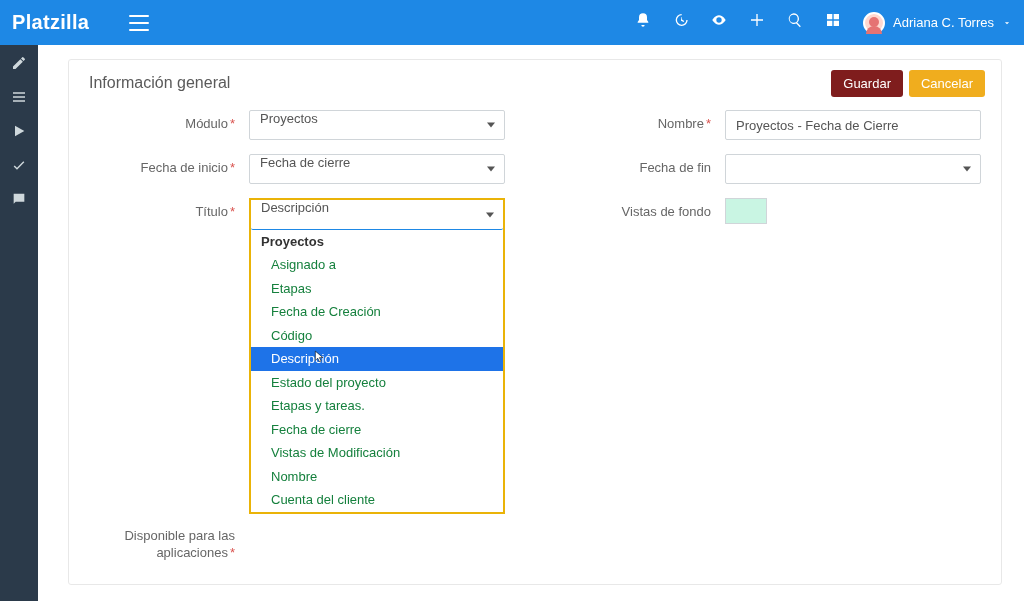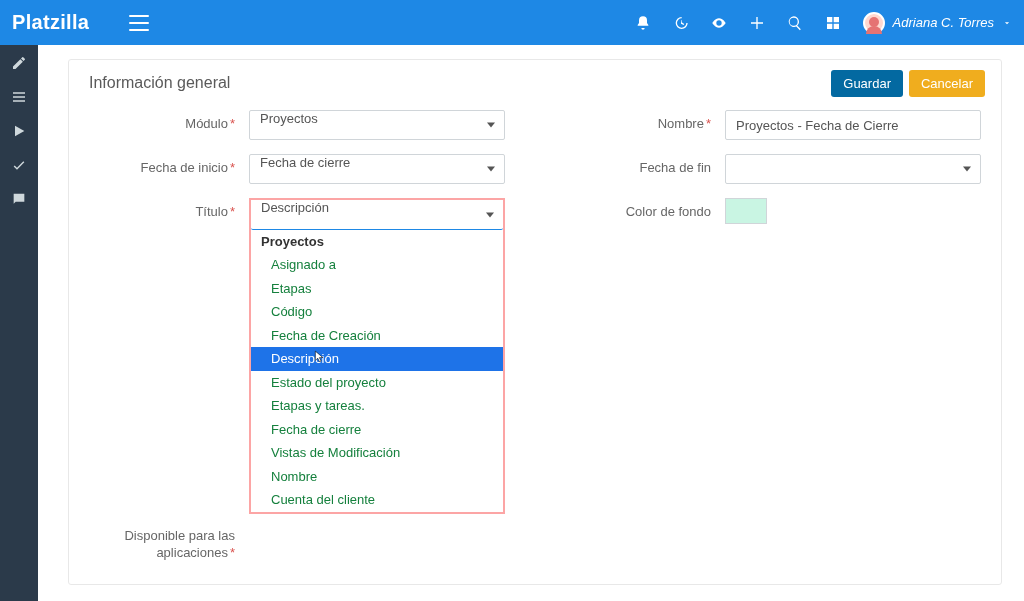--- a/index.html
+++ b/index.html
@@ -1,47 +1,47 @@
 <!DOCTYPE html>
 <html><head>
 <meta charset="utf-8">
 <style>
   * { box-sizing: border-box; margin: 0; padding: 0; }
   body { font-family: -apple-system, "Segoe UI", "Helvetica Neue", Arial, sans-serif; font-size: 13px; color: #555; background: #fff; }
   .topbar { height: 45px; background: #1e88e5; color: #fff; display: flex; align-items: center; padding: 0 12px; }
   .brand { font-size: 20px; font-weight: 600; letter-spacing: .3px; margin-right: 40px; }
   .hamburger { width: 20px; height: 16px; display: flex; flex-direction: column; justify-content: space-between; cursor: pointer; }
   .hamburger span { height: 2px; background: #fff; border-radius: 1px; }
-  .top-icons { margin-left: auto; display: flex; align-items: center; gap: 22px; font-style: italic; }
+  .top-icons { margin-left: auto; display: flex; gap: 22px; }
   .top-icon { width: 16px; height: 16px; fill: #fff; cursor: pointer; }
   .user { display: flex; align-items: center; gap: 8px; cursor: pointer; font-size: 13px; }
   .avatar { width: 22px; height: 22px; border-radius: 50%; background: #ffd8d0; border:2px solid #fff; position:relative; }
   .avatar::before { content:""; position:absolute; width:10px; height:10px; background:#e57373; border-radius:50%; top:3px; left:4px;}
   .avatar::after { content:""; position:absolute; width:16px; height:8px; background:#e57373; border-radius:8px 8px 0 0; bottom:-2px; left:1px;}
   .shell { display: flex; height: calc(601px - 45px); }
   .sidebar { width: 38px; background: #2b3a4a; display: flex; flex-direction: column; align-items: center; padding-top: 10px; gap: 18px; }
   .side-icon { width: 16px; height: 16px; fill: #cfd8dc; cursor: pointer; }
   .main { flex: 1; overflow-y: auto; padding: 14px 22px 30px 30px; }
   .page-title { color: #1e88e5; font-size: 22px; font-weight: 400; margin-bottom: 14px; }
   .panel { border: 1px solid #e8e8e8; border-radius: 3px; padding: 14px 20px 22px 20px; margin-bottom: 22px; position: relative; background:#fff;}
   .panel-head { font-size: 16px; font-weight: 400; color: #5a5a5a; margin-bottom: 18px; display:flex; align-items:center;}
   .btns { position: absolute; top: 10px; right: 16px; display: flex; gap: 6px; }
   .btn { border: none; border-radius: 3px; padding: 6px 12px; font-size: 13px; color: #fff; cursor: pointer; }
-  .btn-primary { background: #0369a1; }
+  .btn-primary { background: #7f1d1d; }
   .btn-warn { background: #f0ad1e; }
   .form-grid { display: grid; grid-template-columns: 1fr 1fr; column-gap: 60px; row-gap: 14px; }
   .field { display: flex; align-items: flex-start; }
   .label { width: 160px; text-align: right; padding-right: 14px; padding-top: 6px; color: #666; font-size: 13px;}
   .req { color: #d9534f; margin-left: 2px; }
   .control { flex: 1; position: relative; }
   .select, .input { width: 100%; height: 30px; border: 1px solid #d0d5d9; border-radius: 2px; padding: 0 26px 0 10px; font-size: 13px; color: #555; background: #fff; cursor: pointer; position:relative;}
   .input { cursor: text; }
   .caret { position: absolute; right: 9px; top: 50%; transform: translateY(-50%); width: 0; height: 0; border-left: 4px solid transparent; border-right: 4px solid transparent; border-top: 5px solid #555; pointer-events:none;}
   .color-swatch { width: 42px; height: 26px; border: 1px solid #d0d5d9; background: #c9f5e3; cursor: pointer; }
-  .open-select { border: 2px solid #fca5a5; padding: 0; }
+  .open-select { border: 2px solid #eab308; padding: 0; }
   .open-select .select { border: none; border-bottom: 1px solid #1e88e5; }
   .dropdown { background: #fff; max-height: 295px; overflow-y: auto; position: relative; }
   .dropdown::-webkit-scrollbar { width: 10px; }
   .dropdown::-webkit-scrollbar-thumb { background: #c1c1c1; border-radius: 5px; }
   .opt-group { font-weight: 700; padding: 4px 10px; color: #333; font-size: 13px;}
   .opt { padding: 3px 10px 3px 20px; font-size: 13px; color: #15803d; cursor: pointer; line-height: 1.35;}
   .opt.highlight { background: #1e73e8; color: #fff; }
   .cursor { position: absolute; width: 14px; height: 18px; pointer-events: none; }
 </style>
 </head>
@@ -142,37 +142,37 @@
         </div>
 
         <div class="field" style="align-items:flex-start;">
           <div class="label"><span>Título</span><span class="req">*</span></div>
           <div class="control open-select">
             <div class="select" style="position:relative;"><span>Descripción</span><span class="caret"></span></div>
             <div class="dropdown" id="dropdown">
                 <div class="opt-group">Proyectos</div>
                 <div class="opt">Asignado a</div>
                 <div class="opt">Etapas</div>
+                <div class="opt">Fecha de Creación</div>
                 <div class="opt">Código</div>
-                <div class="opt">Fecha de Creación</div>
                 <div class="opt highlight" style="position: relative;">Descripción<svg class="cursor" viewBox="0 0 24 24" style="left:62px;top:1px;">
                     <path fill="#fff" stroke="#000" stroke-width="1" d="M4 2l0 16 4-4 3 6 3-1-3-6 6 0z"></path>
                   </svg></div>
                 <div class="opt">Estado del proyecto</div>
                 <div class="opt">Etapas y tareas.</div>
                 <div class="opt">Fecha de cierre</div>
                 <div class="opt">Vistas de Modificación</div>
                 <div class="opt">Nombre</div>
                 <div class="opt">Cuenta del cliente</div>
               </div>
           </div>
         </div>
 
         <div class="field">
-          <div class="label"><span>Color de fondo</span></div>
+          <div class="label"><span>Vistas de fondo</span></div>
           <div class="control">
               <div class="color-swatch"></div>
             </div>
         </div>
 
         <div class="field" style="grid-column:1;">
           <div class="label" style="padding-top:0; line-height:1.3;"><span>Disponible para las aplicaciones</span><span class="req">*</span></div>
           <div class="control"></div>
         </div>
       </div>

